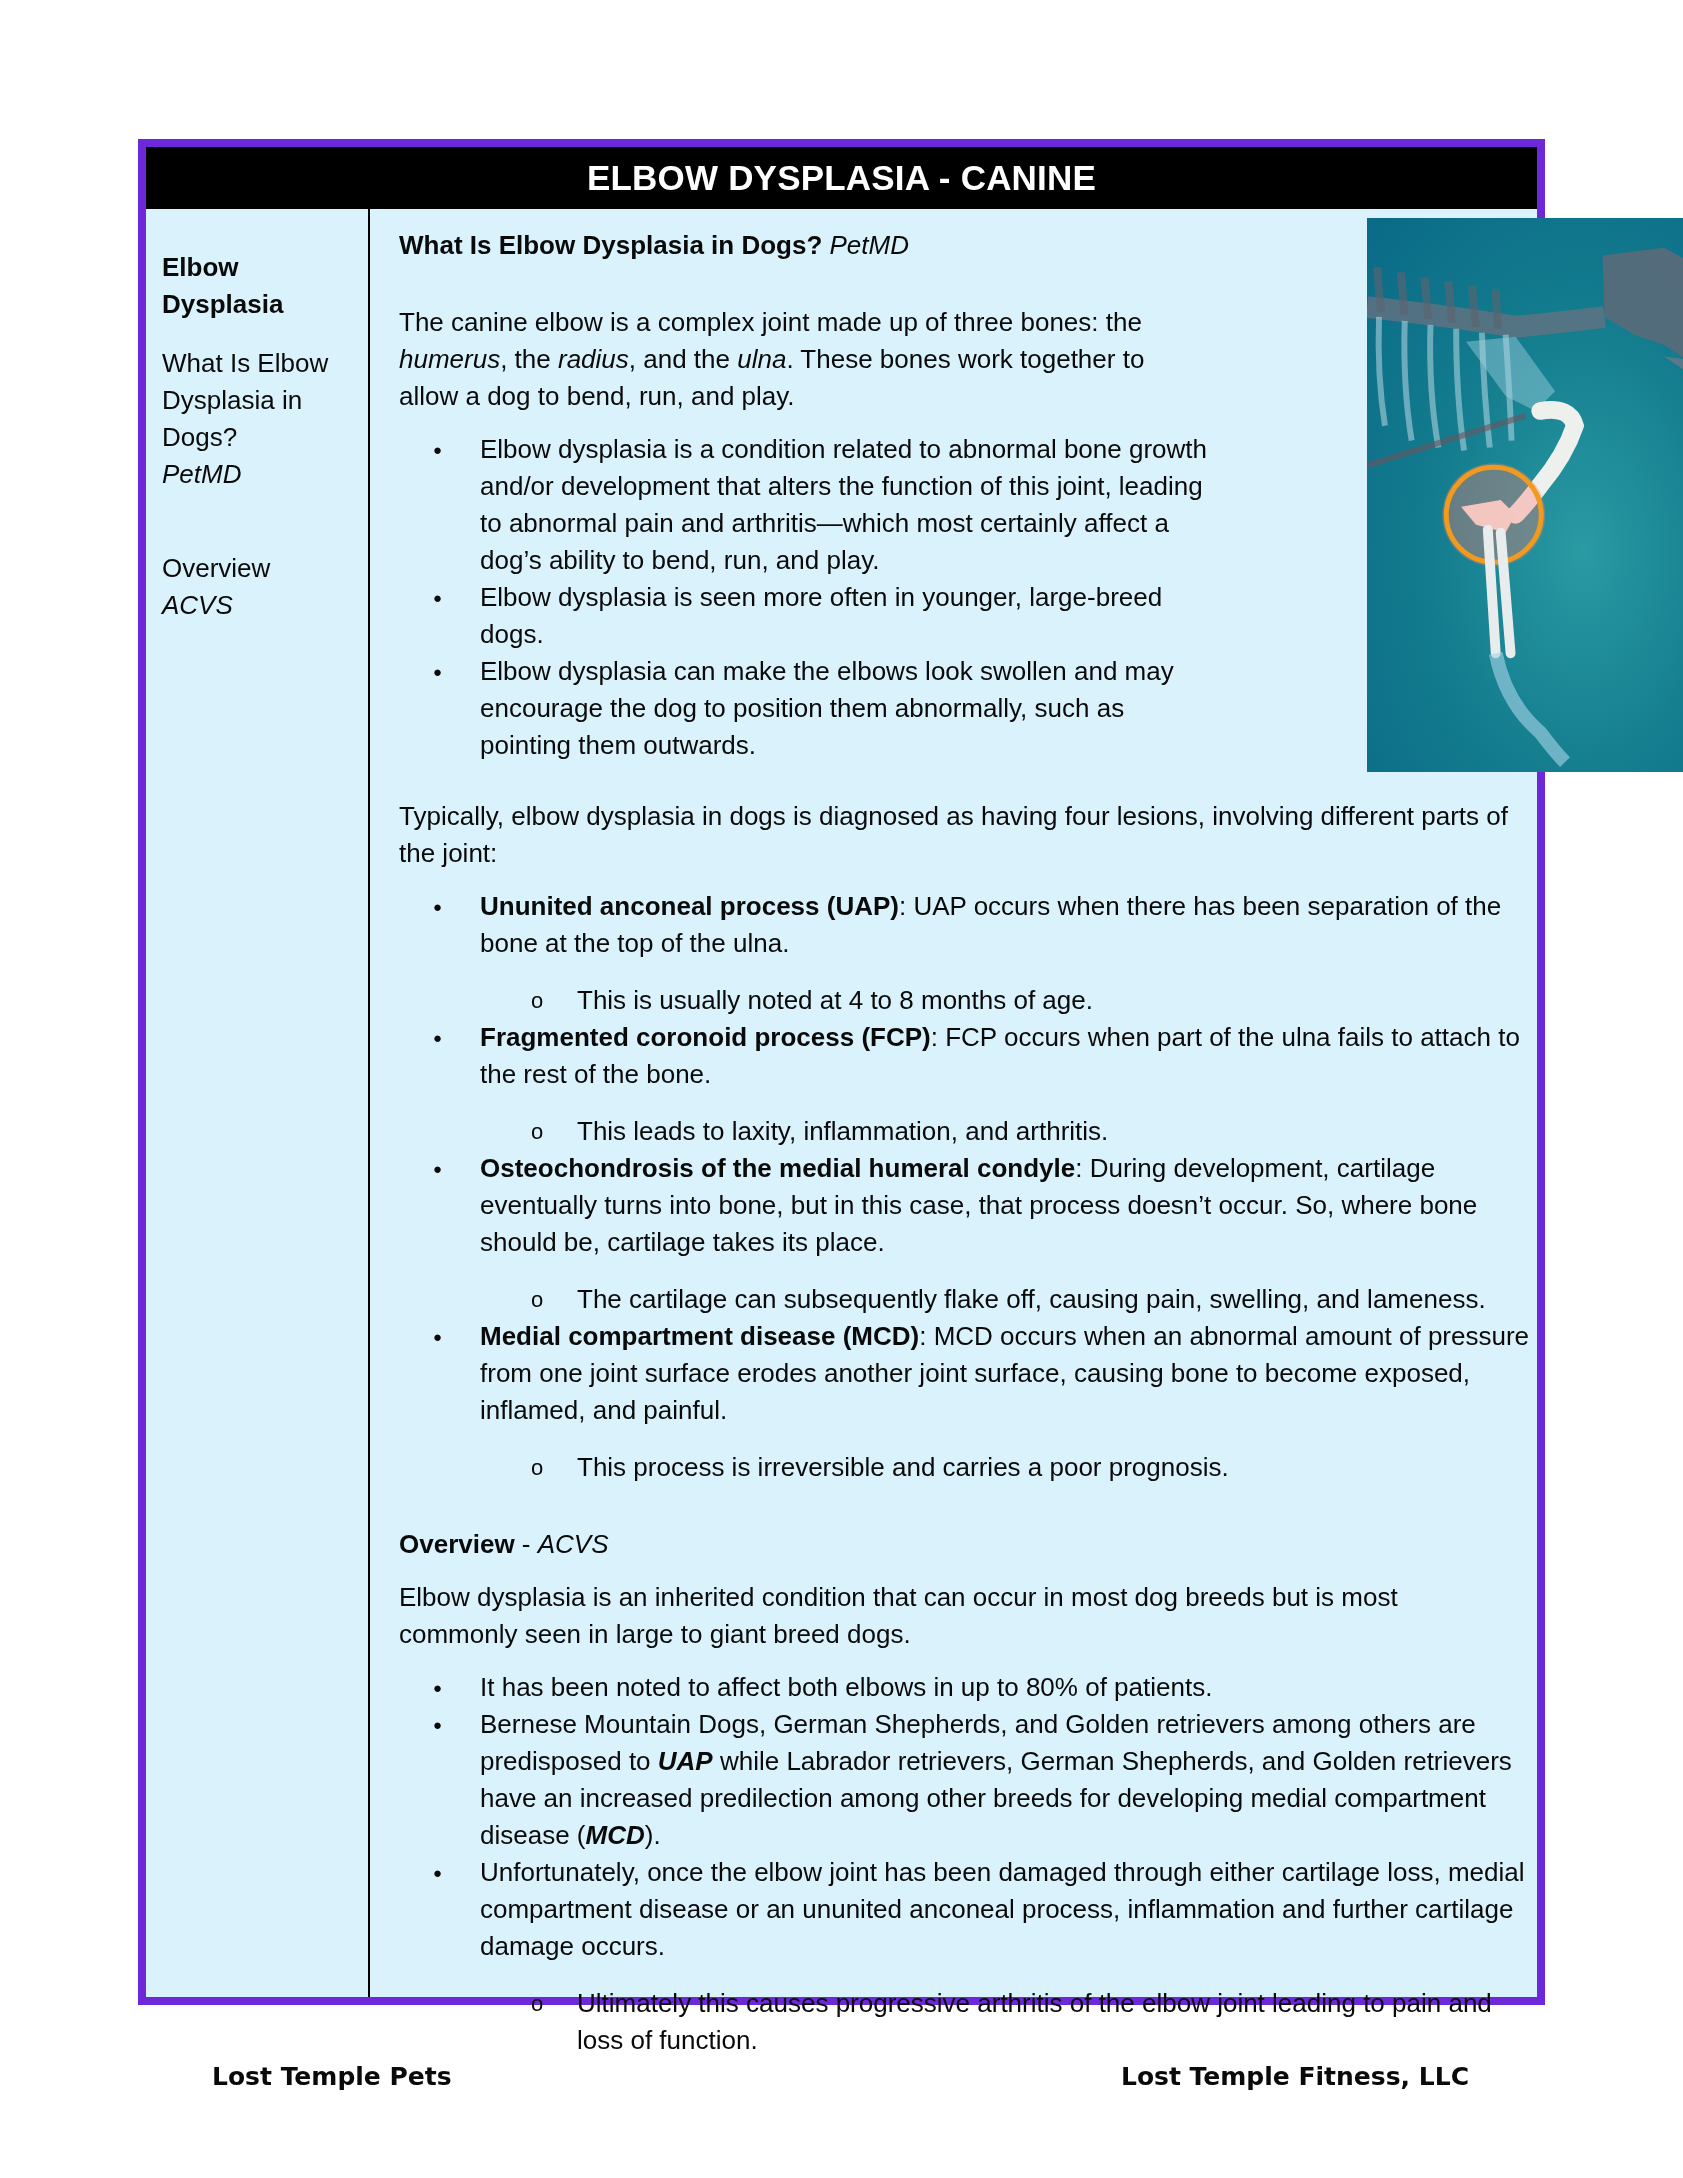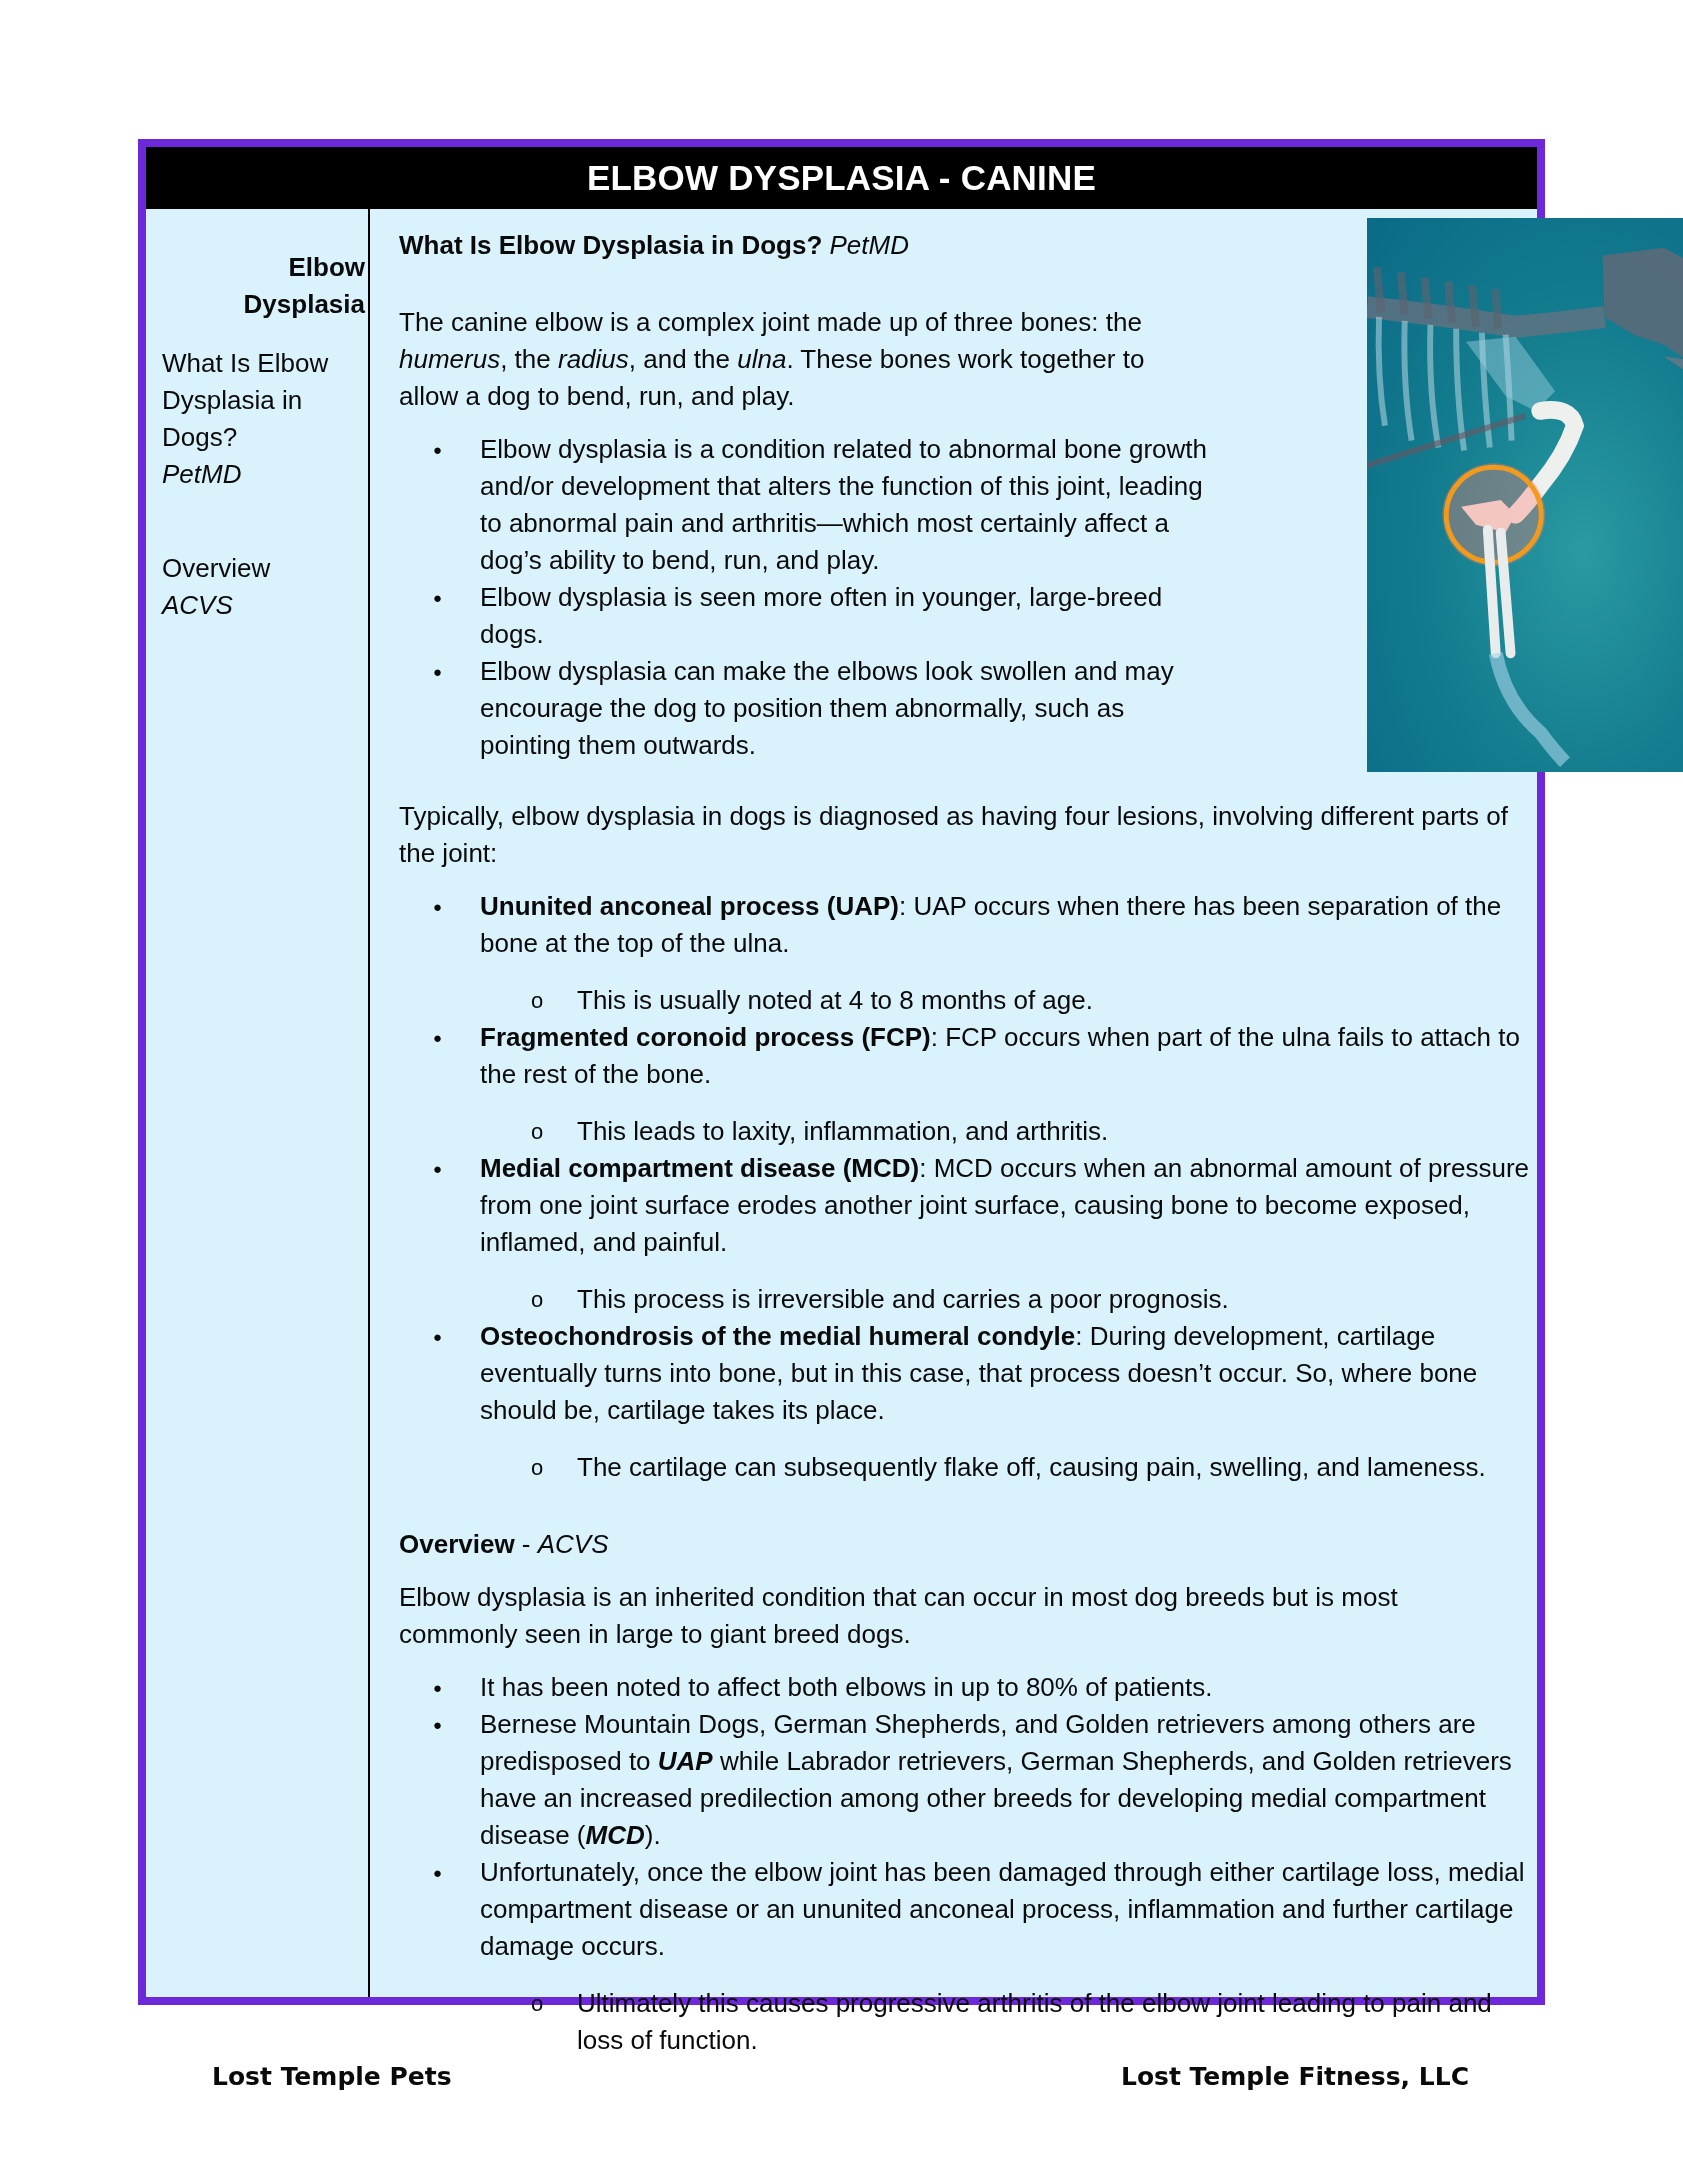--- a/index.html
+++ b/index.html
@@ -7,21 +7,21 @@
          font-family:"Liberation Sans", "DejaVu Sans", sans-serif; color:#0a0a0a; }
   .table { position:absolute; left:138px; top:139px; width:1407px; height:1866px;
            border:8px solid #6d28d9; box-sizing:border-box; background:#daf2fb; }
   .header { position:absolute; left:0; top:0; right:0; height:62px; background:#000;
             color:#fff; display:flex; align-items:center; justify-content:center;
             font-weight:bold; font-size:35px; letter-spacing:0.2px; }
   .left-col { position:absolute; left:0; top:62px; width:224px; bottom:0;
               border-right:2px solid #000; box-sizing:border-box; }
   .right-col { position:absolute; left:224px; top:62px; right:0; bottom:0; }
   .left-col .nav { position:absolute; left:16px; top:40px; width:203px; font-size:26px; line-height:37px; }
-  .nav .title { font-weight:bold; margin-bottom:22px;text-align:right; }
+  .nav .title { font-weight:bold; margin-bottom:22px; }
   .nav .entry { margin-bottom:57px; }
   .nav .src { font-style:italic; display:block; }
   .content { position:absolute; left:13px; top:2px; width:1148px; font-size:26px; line-height:37px; }
   .content p { margin:16px; }
   .h { font-weight:bold; }
   .i { font-style:italic; }
   .bi { font-weight:bold; font-style:italic; }
   .b { font-weight:bold;text-align:right; }
   .narrow { width:752px; }
   ul.l1 { list-style:none; margin:0; padding:0; }
@@ -117,28 +117,28 @@
         <li><span class="b">Ununited anconeal process (UAP)</span><span>: UAP occurs when there has been separation of the bone at the top of the ulna.</span>
           <ul class="l2">
               <li>This is usually noted at 4 to 8 months of age.</li>
             </ul>
         </li>
         <li><span class="b">Fragmented coronoid process (FCP)</span><span>: FCP occurs when part of the ulna fails to attach to the rest of the bone.</span>
           <ul class="l2">
               <li>This leads to laxity, inflammation, and arthritis.</li>
             </ul>
         </li>
+        <li><span class="b">Osteochondrosis of the medial humeral condyle</span><span>: During development, cartilage eventually turns into bone, but in this case, that process doesn’t occur. So, where bone should be, cartilage takes its place.</span>
+          <ul class="l2">
+              <li>The cartilage can subsequently flake off, causing pain, swelling, and lameness.</li>
+            </ul>
+        </li>
         <li><span class="b">Medial compartment disease (MCD)</span><span>: MCD occurs when an abnormal amount of pressure from one joint surface erodes another joint surface, causing bone to become exposed, inflamed, and painful.</span>
           <ul class="l2">
               <li>This process is irreversible and carries a poor prognosis.</li>
-            </ul>
-        </li>
-        <li><span class="b">Osteochondrosis of the medial humeral condyle</span><span>: During development, cartilage eventually turns into bone, but in this case, that process doesn’t occur. So, where bone should be, cartilage takes its place.</span>
-          <ul class="l2">
-              <li>The cartilage can subsequently flake off, causing pain, swelling, and lameness.</li>
             </ul>
         </li>
       </ul>
       <div class="gap2"></div>
       <p><span class="h">Overview</span><span> - </span><span class="i">ACVS</span></p>
       <p>Elbow dysplasia is an inherited condition that can occur in most dog breeds but is most commonly seen in large to giant breed dogs.</p>
       <ul class="l1">
         <li>It has been noted to affect both elbows in up to 80% of patients.</li>
         <li><span>Bernese Mountain Dogs, German Shepherds, and Golden retrievers among others are predisposed to </span><span class="bi">UAP</span><span> while Labrador retrievers, German Shepherds, and Golden retrievers have an increased predilection among other breeds for developing medial compartment disease (</span><span class="bi">MCD</span><span>).</span></li>
         <li><span>Unfortunately, once the elbow joint has been damaged through either cartilage loss, medial compartment disease or an ununited anconeal process, inflammation and further cartilage damage occurs.</span>

